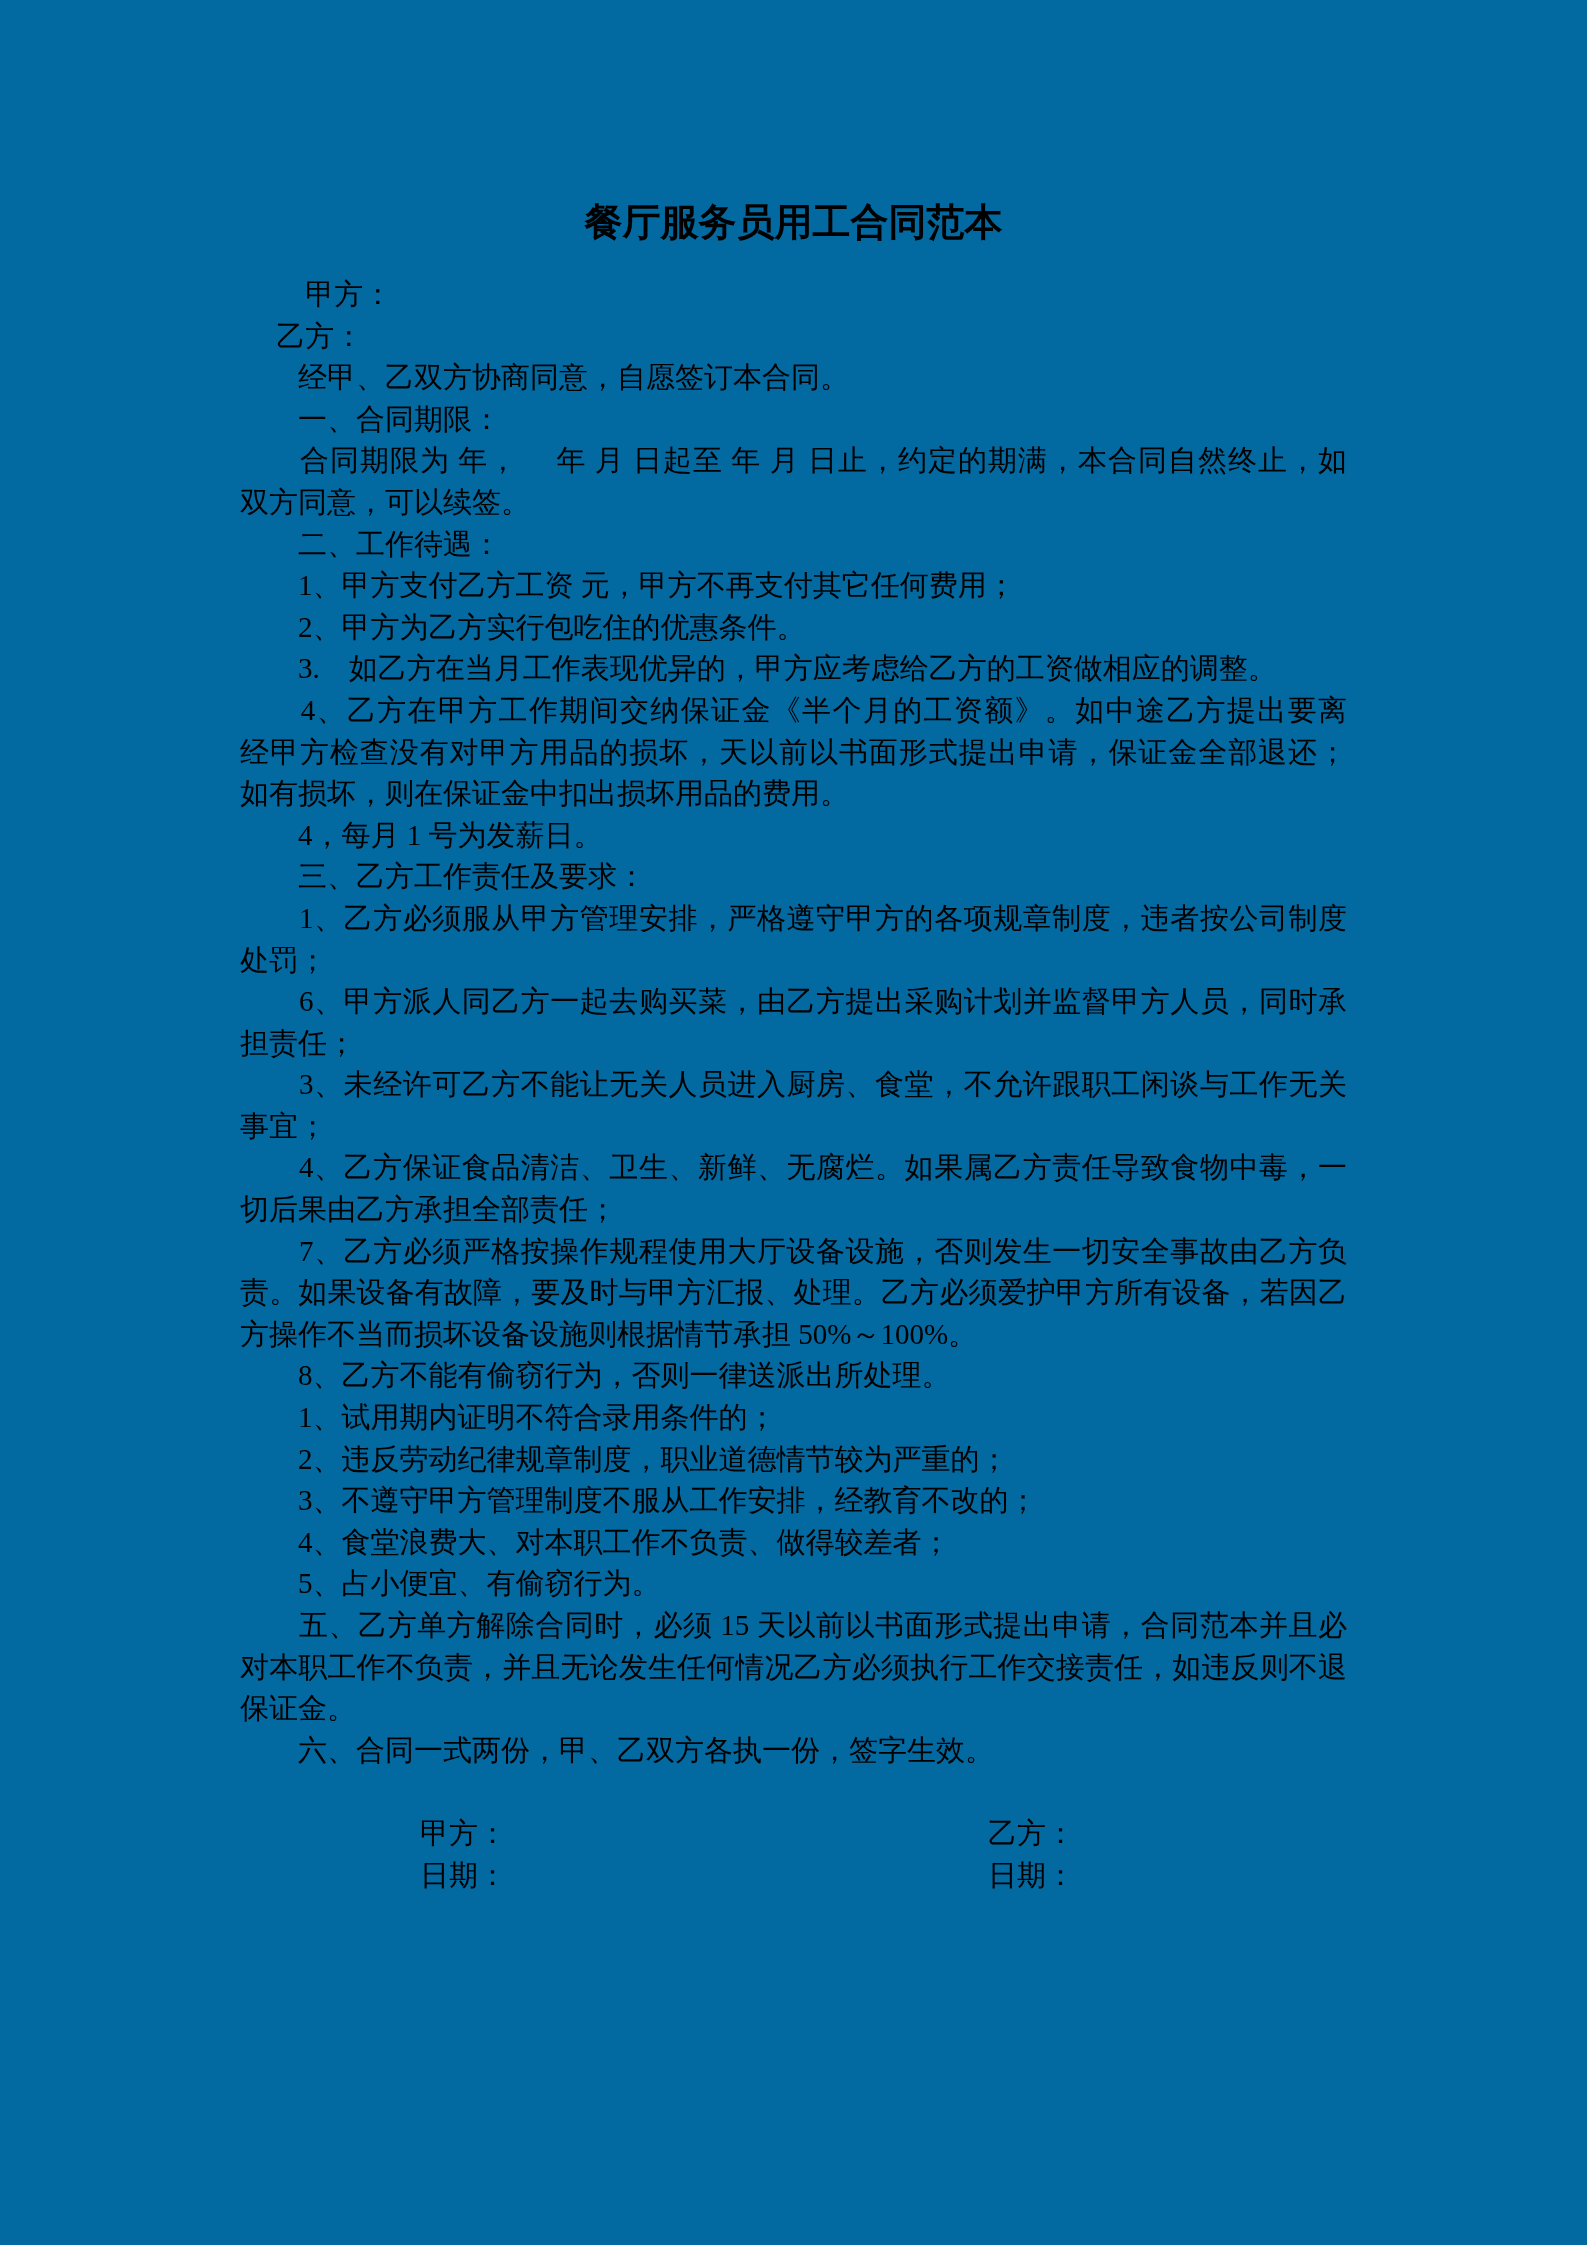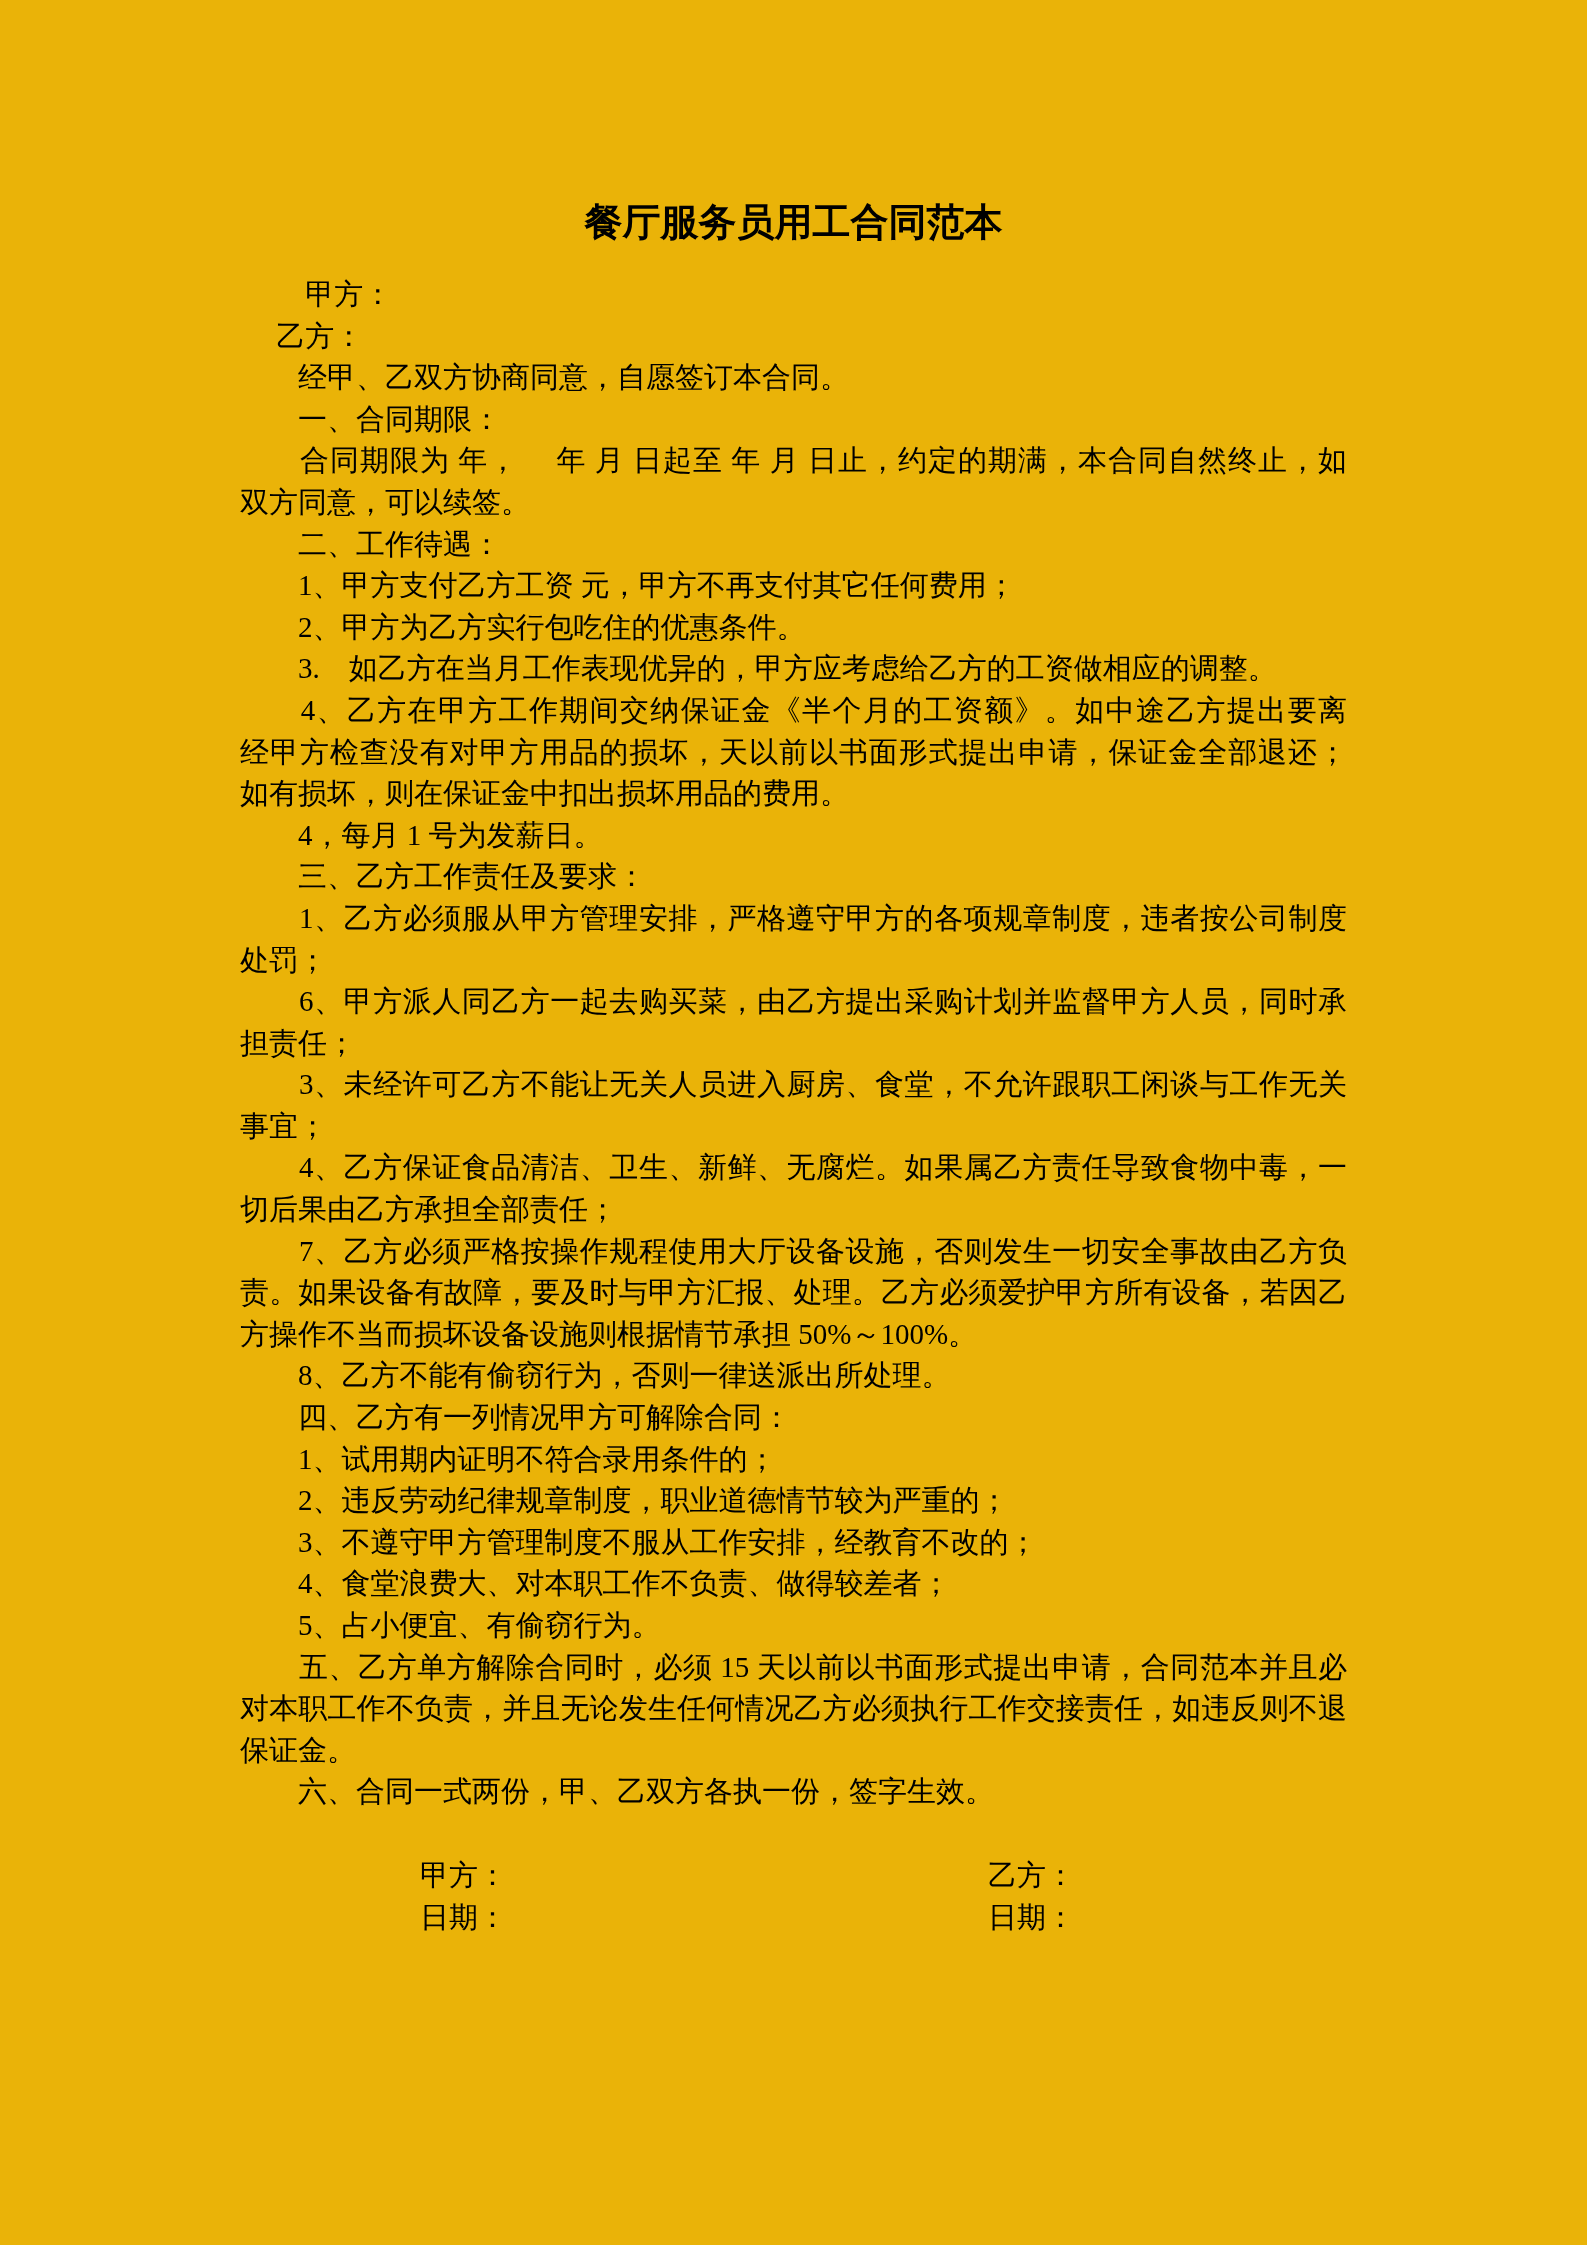--- a/index.html
+++ b/index.html
@@ -4,21 +4,21 @@
 <style>
   html, body {
     margin: 0;
     padding: 0;
     background: #ffffff;
   }
   .page {
     position: relative;
     width: 1587px;
     height: 2245px;
-    background: #eab308;
+    background: #0369a1;
     color: #000000;
     font-family: "Liberation Serif", "DejaVu Serif", serif;
     overflow: hidden;
   }
   .content {
     padding: 192px 240px 0 240px; 
     width: 1107px;
   }
   .title {
     font-size: 38px;
@@ -83,21 +83,20 @@
         <div class="line full">　　6、甲方派人同乙方一起去购买菜，由乙方提出采购计划并监督甲方人员，同时承</div>
         <div class="line">担责任；</div>
         <div class="line full">　　3、未经许可乙方不能让无关人员进入厨房、食堂，不允许跟职工闲谈与工作无关</div>
         <div class="line">事宜；</div>
         <div class="line full">　　4、乙方保证食品清洁、卫生、新鲜、无腐烂。如果属乙方责任导致食物中毒，一</div>
         <div class="line">切后果由乙方承担全部责任；</div>
         <div class="line full">　　7、乙方必须严格按操作规程使用大厅设备设施，否则发生一切安全事故由乙方负</div>
         <div class="line full">责。如果设备有故障，要及时与甲方汇报、处理。乙方必须爱护甲方所有设备，若因乙</div>
         <div class="line">方操作不当而损坏设备设施则根据情节承担 50%～100%。</div>
         <div class="line">　　8、乙方不能有偷窃行为，否则一律送派出所处理。</div>
-        <div class="line">　　四、乙方有一列情况甲方可解除合同：</div>
         <div class="line">　　1、试用期内证明不符合录用条件的；</div>
         <div class="line">　　2、违反劳动纪律规章制度，职业道德情节较为严重的；</div>
         <div class="line">　　3、不遵守甲方管理制度不服从工作安排，经教育不改的；</div>
         <div class="line">　　4、食堂浪费大、对本职工作不负责、做得较差者；</div>
         <div class="line">　　5、占小便宜、有偷窃行为。</div>
         <div class="line full">　　五、乙方单方解除合同时，必须 15 天以前以书面形式提出申请，合同范本并且必</div>
         <div class="line full">对本职工作不负责，并且无论发生任何情况乙方必须执行工作交接责任，如违反则不退还</div>
         <div class="line">保证金。</div>
         <div class="line">　　六、合同一式两份，甲、乙双方各执一份，签字生效。</div>
       </div>

